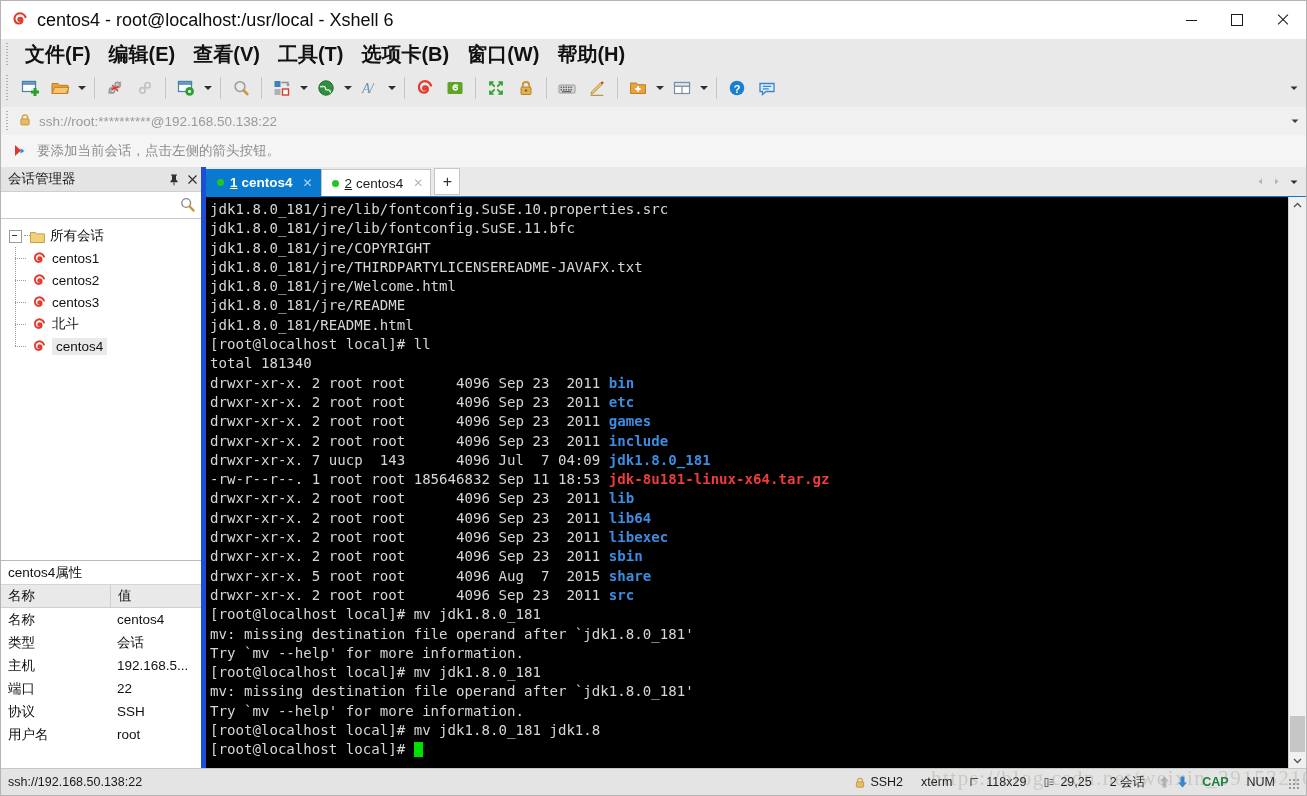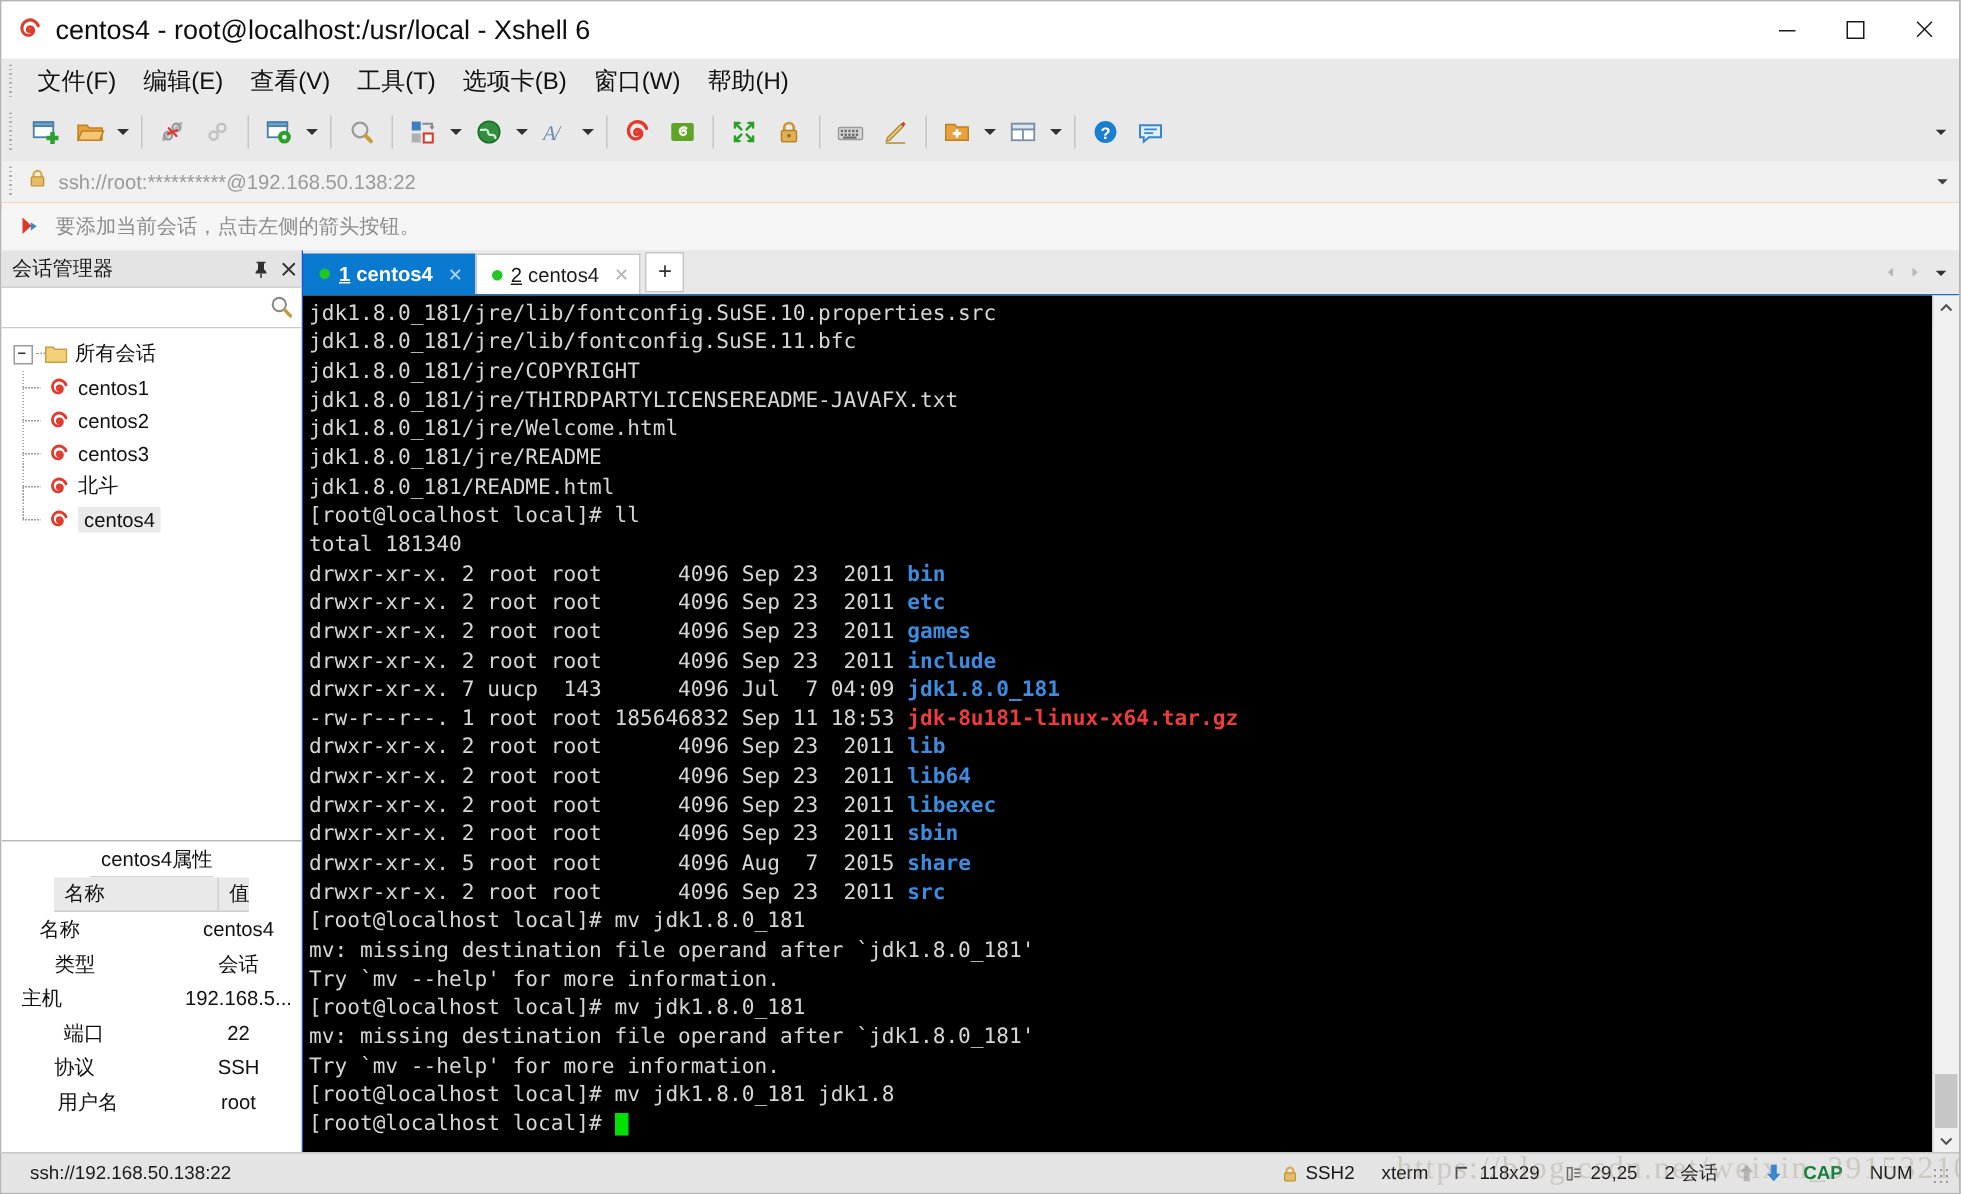--- a/index.html
+++ b/index.html
@@ -57,21 +57,21 @@
     border-bottom: 1px solid #e9e9e9;
   }
   .menubar .grip {
     width: 8px; height: 22px; margin-left: 3px; margin-right: 4px;
     background-image: repeating-linear-gradient(to bottom, #b0b0b0 0 1px, transparent 1px 3px);
     background-size: 2px 100%;
     background-repeat: no-repeat;
     background-position: 2px 0;
   }
   .menu-item {
-    padding: 4px 9px; font-size: 16px; color: #111; white-space: nowrap;
+    padding: 4px 9px; font-size: 20px; color: #111; white-space: nowrap; font-weight: bold;
   }
 
   
   .toolbar {
     position: absolute; top: 68px; left: 0; right: 0; height: 38px;
     background: #e9e9e9;
     display: flex; align-items: center;
     border-bottom: 1px solid #d8d8d8;
   }
   .tb-grip {
@@ -127,21 +127,21 @@
   .main {
     position: absolute; top: 166px; left: 0; right: 0; bottom: 26px;
     display: flex;
     background: #f0f0f0;
   }
 
   
   .dock {
     width: 200px; flex: none; display: flex; flex-direction: column;
     background: #f0f0f0;
-    border-right: 1px solid #1d4ed8;
+    border-right: 5px solid #1d4ed8;
   }
   .dock-header {
     height: 24px; display: flex; align-items: center;
     background: #e4e4e4; border-bottom: 1px solid #cfcfcf;
   }
   .dock-title { font-size: 13.5px; color: #1a1a1a; margin-left: 7px; }
   .dock-header-btns { margin-left: auto; display:flex; align-items:center; }
   .dock-btn {
     width: 18px; height: 20px; display:flex; align-items:center; justify-content:center;
     font-size: 12px; color: #333;
@@ -183,21 +183,21 @@
   }
   .tree-item .indent::after {
     content:""; position:absolute; left:6px; top:11px; width:12px; height:1px;
     background-image: repeating-linear-gradient(to right, #9a9a9a 0 1px, transparent 1px 2px);
   }
   .tree-item.last .indent::before { bottom: 11px; }
   .sess-ico { width: 16px; height: 15px; flex:none; margin-right: 5px; }
   .tree-item .sel { background: #eaeaea; padding: 1px 4px; }
 
   .props {
-    height: 208px; flex: none; background: #ffffff; display: flex; flex-direction: column; align-items: center;
+    height: 208px; flex: none; background: #ffffff; display: flex; flex-direction: column;
   }
   .props-title {
     height: 23px; display: flex; align-items: center; padding-left: 7px;
     font-size: 13.5px; color: #111; background: #fff; border-bottom: 1px solid #d5d5d5;
   }
   .props-head {
     display: flex; height: 22px; background: #e9e9e9; border-bottom: 1px solid #cfcfcf;
     font-size: 13.5px; color: #111;
   }
   .props-head div { display:flex; align-items:center; padding-left: 7px; }
@@ -273,21 +273,21 @@
   .sc-thumb {
     position: absolute; left: 1px; right: 1px; bottom: 0; height: 36px; background: #c6c6c6;
   }
 
   
   .statusbar {
     position: absolute; left: 0; right: 0; bottom: 0; height: 26px;
     background: #e4e4e4; border-top: 1px solid #c6c6c6;
     display: flex; align-items: center; font-size: 12.5px; color: #1a1a1a;
   }
-  .sb-left { margin-left: 19px; white-space: nowrap; }
+  .sb-left { margin-left: 7px; white-space: nowrap; }
   .sb-right { margin-left: auto; display: flex; align-items: center; padding-right: 4px; }
   .sb-cell { display: flex; align-items: center; padding: 0 9px; white-space: nowrap; height: 20px;}
   .sb-cap { color: #15803d; font-weight: bold; }
   .sb-grip {
     width: 12px; height: 12px; margin-left: 4px; margin-right: 2px; align-self: flex-end;
     margin-bottom: 2px;
     background-image:
       radial-gradient(circle, #9a9a9a 1px, transparent 1px);
     background-size: 4px 4px;
   }

